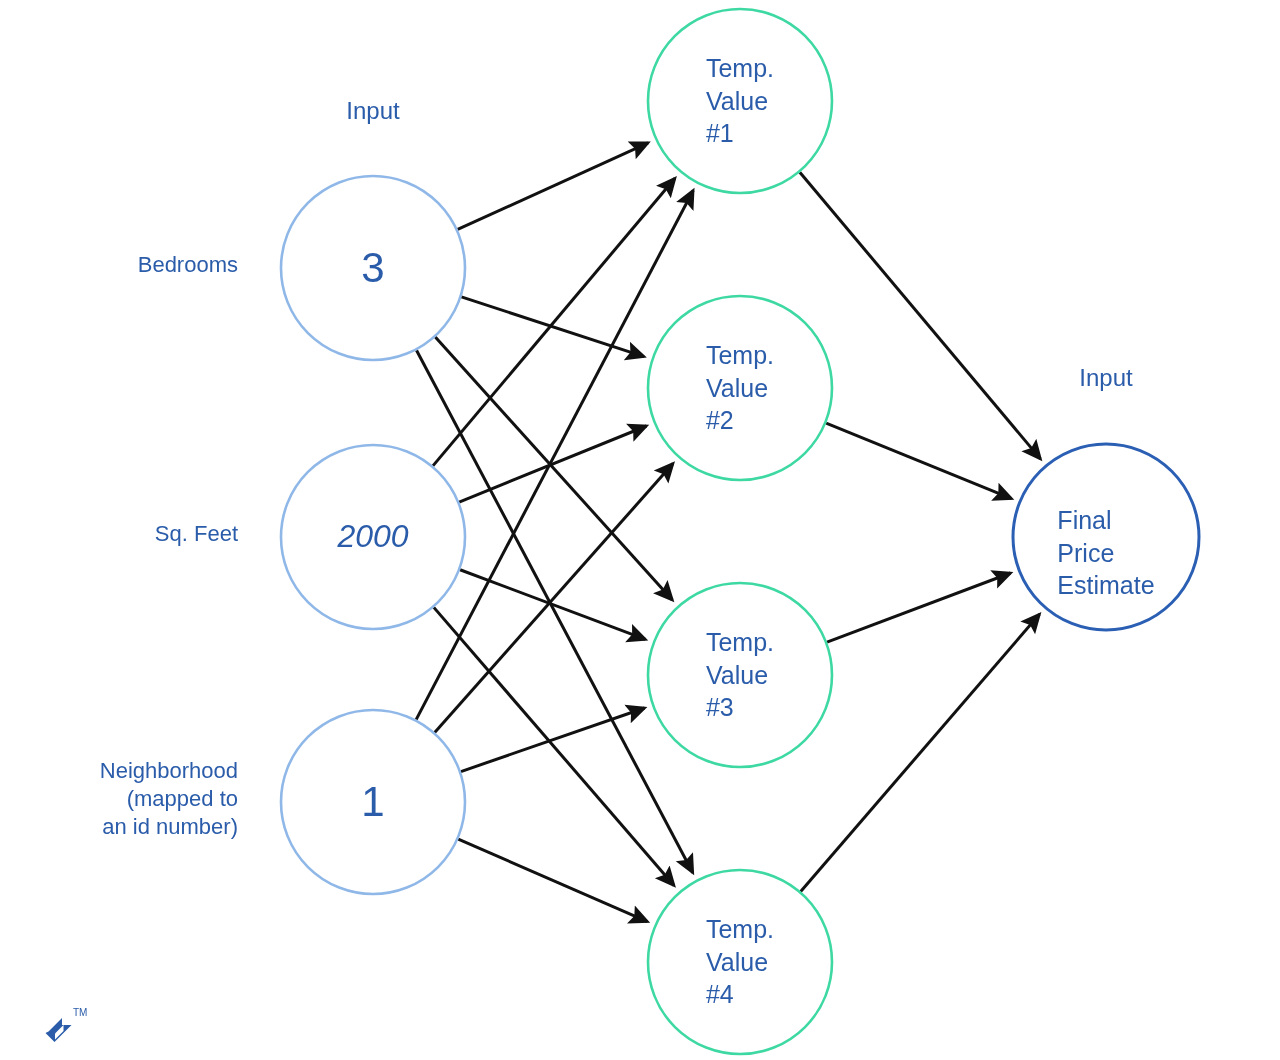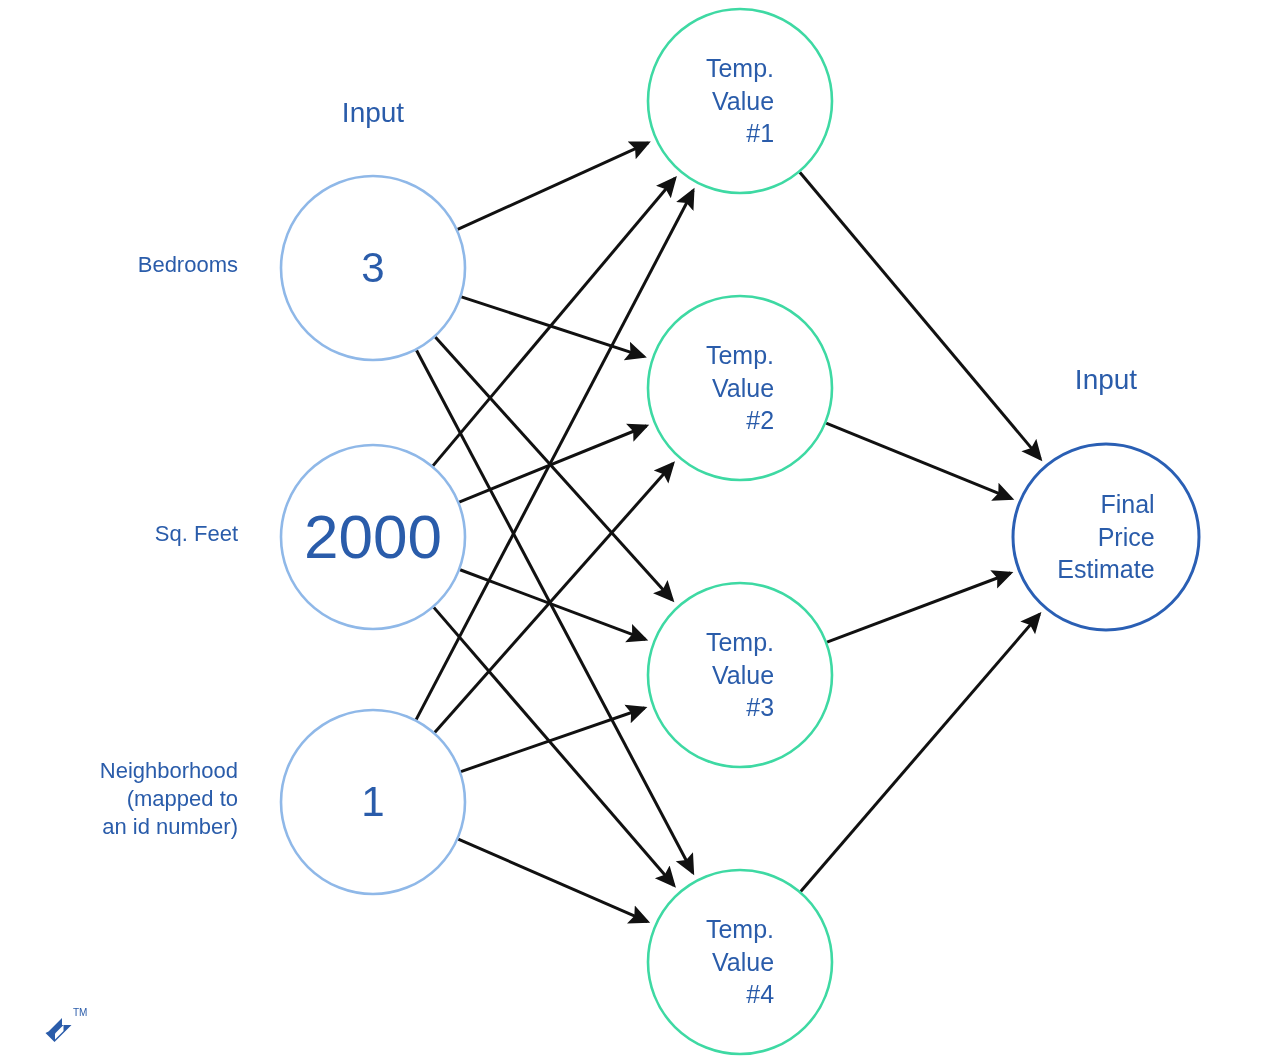--- a/index.html
+++ b/index.html
@@ -20,52 +20,53 @@
   #net {
     position: absolute;
     left: 0;
     top: 0;
     width: 1280px;
     height: 1060px;
   }
   .node-label {
     position: absolute;
     color: #2a5caa;
-    text-align: right;
+    text-align: left;
     line-height: 1.30;
     pointer-events: none;
     white-space: pre-line;
   }
   .hidden-label {
     font-size: 25px;
   }
   .value-label {
     font-size: 42px;
   }
   .value-label.big {
-    font-size: 62px;
+    font-size: 32px;
     letter-spacing: 0px;
+    font-style: italic;
   }
   .out-label {
     font-size: 25px;
   }
   .side-label {
     position: absolute;
     color: #2a5caa;
     font-size: 22px;
     line-height: 1.28;
     pointer-events: none;
   }
   .side-label.right {
     text-align: right;
   }
   .layer-title {
     position: absolute;
     color: #2a5caa;
-    font-size: 28px;
+    font-size: 24px;
     text-align: center;
     pointer-events: none;
   }
   #logo {
     position: absolute;
     left: 44px;
     top: 1002px;
     width: 56px;
     height: 44px;
   }
@@ -120,21 +121,21 @@
 #1</div>
       <div class="node-label hidden-label" style="left: 648px; top: 296px; width: 184px; height: 184px; display: flex; align-items: center; justify-content: center;">Temp.
 Value
 #2</div>
       <div class="node-label hidden-label" style="left: 648px; top: 583px; width: 184px; height: 184px; display: flex; align-items: center; justify-content: center;">Temp.
 Value
 #3</div>
       <div class="node-label hidden-label" style="left: 648px; top: 870px; width: 184px; height: 184px; display: flex; align-items: center; justify-content: center;">Temp.
 Value
 #4</div>
-      <div class="node-label out-label" style="left: 1013px; top: 444px; width: 186px; height: 186px; display: flex; align-items: center; justify-content: center;">Final
+      <div class="node-label out-label" style="left: 1013px; top: 460px; width: 186px; height: 186px; display: flex; align-items: center; justify-content: center;">Final
 Price
 Estimate</div>
       <div class="side-label right" style="white-space: pre-line; right: 1042px; width: 260px; top: 251px;">Bedrooms</div>
       <div class="side-label right" style="white-space: pre-line; right: 1042px; width: 260px; top: 520px;">Sq. Feet</div>
       <div class="side-label right" style="white-space: pre-line; right: 1042px; width: 260px; top: 757px;">Neighborhood
 (mapped to
 an id number)</div>
       <div class="layer-title" style="left: 273px; top: 97px; width: 200px;">Input</div>
       <div class="layer-title" style="left: 1006px; top: 364px; width: 200px;">Input</div>
     </div>

